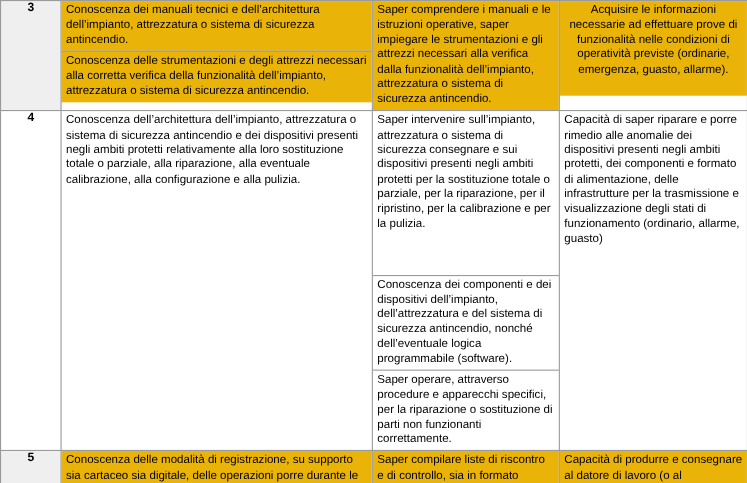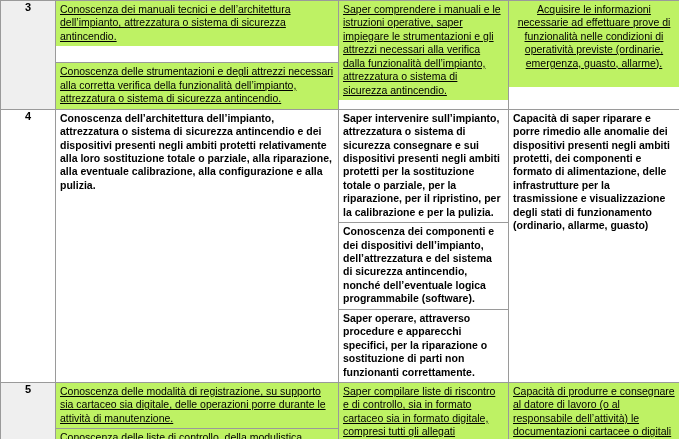--- a/index.html
+++ b/index.html
@@ -48,32 +48,32 @@
     padding: 2px 4px 3px 4px;
     font-size: 10.5px;
     line-height: 1.28;
     box-sizing: border-box;
     white-space: pre-line;
     word-wrap: break-word;
   }
   .subcell + .subcell {
     border-top: 1px solid #9a9a9a;
   }
-  .subcell.shaded { background: #bef264; text-decoration: underline; }
-  .subcell.plain  { background: #ffffff; font-weight: bold; }
+  .subcell.shaded { background: #eab308; }
+  .subcell.plain  { background: #ffffff; }
 
   
   .h-r3-a { min-height: 41px; }
-  .h-r3-b { min-height: 44px; margin-top: 16px; }
+  .h-r3-b { min-height: 44px; }
   .h-r3-skill { min-height: 86px; }
   .h-r3-comp  { min-height: 86px; text-align: center; }
 
   .h-r4-know { min-height: 195px; }
   .h-r4-s1 { min-height: 83px; }
-  .h-r4-s2 { min-height: 58px; }
+  .h-r4-s2 { min-height: 58px; margin-top: 36px; }
   .h-r4-s3 { min-height: 53px; }
   .h-r4-comp { min-height: 195px; }
 
   .h-r5-a { min-height: 44px; }
   .h-r5-b { min-height: 58px; }
   .h-r5-s1 { min-height: 45px; }
   .h-r5-comp { min-height: 103px; }
 </style>
 </head>
 <body>

